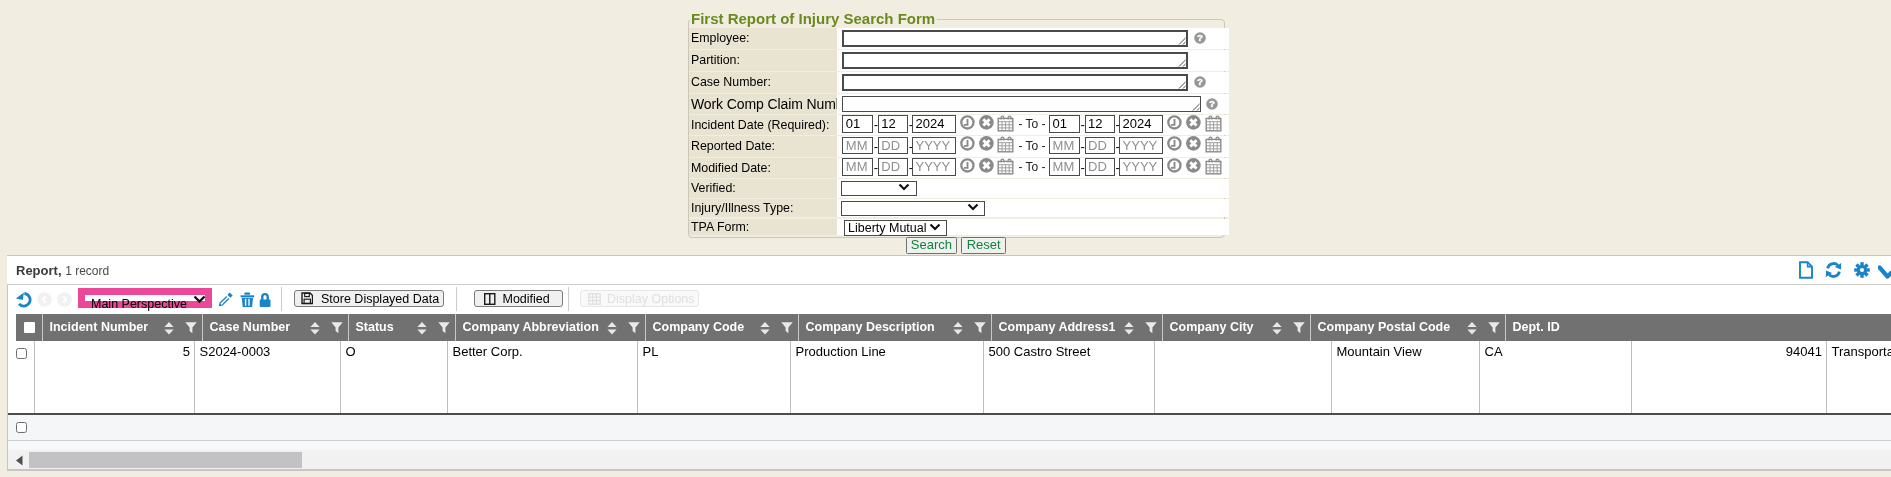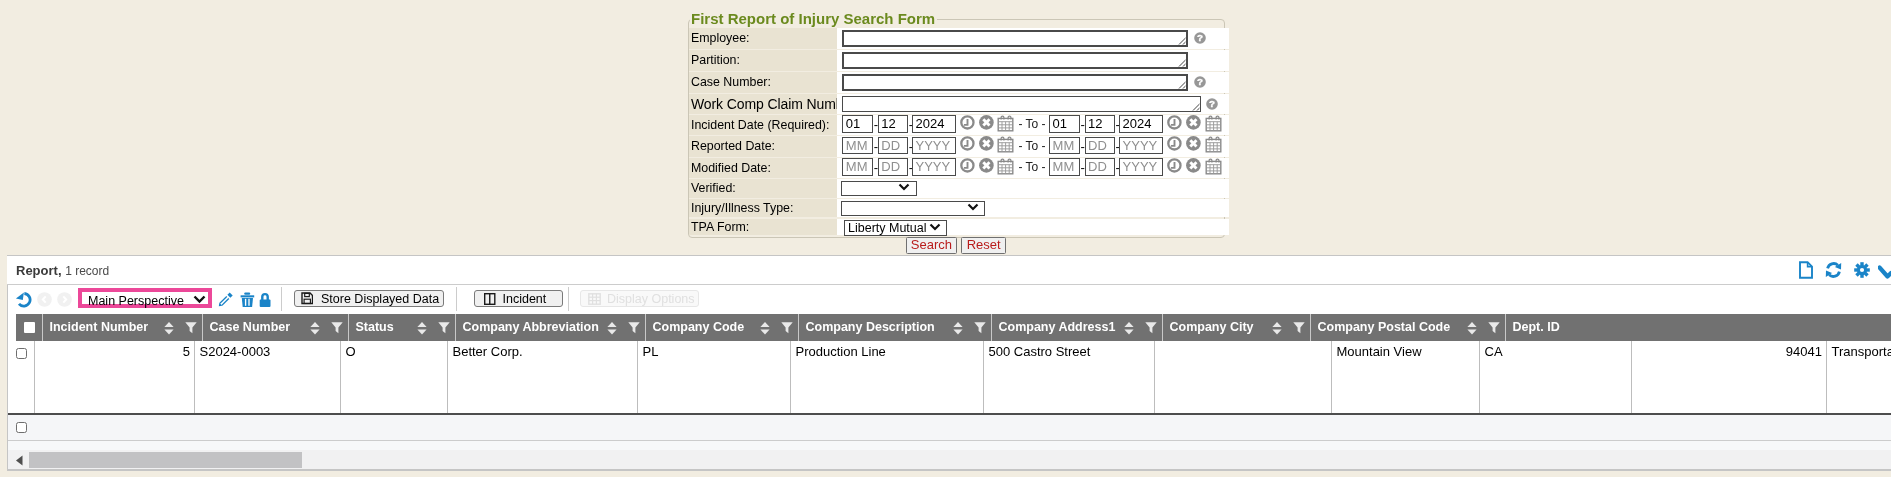--- a/index.html
+++ b/index.html
@@ -16,21 +16,21 @@
 .grip{position:absolute;right:0.5px;bottom:0.5px;width:9px;height:9px;background:repeating-linear-gradient(-45deg,transparent,transparent 1.6px,#A2A2A2 1.6px,#A2A2A2 3.1px);clip-path:polygon(100% 0,100% 100%,0 100%);}
 .inp1{position:absolute;left:5px;top:2px;width:359px;height:16px;border:1.5px solid #4A4A4A;box-sizing:border-box;background:#fff;}
 .help{position:absolute;width:12px;height:12px;}
 .dbox{position:absolute;top:0.8px;height:17.6px;border:1.8px solid #4A4A4A;box-sizing:border-box;background:#fff;font-size:13px;color:#000;padding-left:2.5px;line-height:15px;}
 .dbox.ph{color:#8F8F8F;}
 .dash{position:absolute;top:2.5px;font-size:13px;color:#000;}
 .dico{position:absolute;top:0px;}
 .toto{position:absolute;top:2.5px;font-size:12px;color:#222;}
 .sel{position:absolute;left:4px;top:1.5px;height:15.5px;border:1.5px solid #4A4A4A;box-sizing:border-box;background:#fff;font-size:12.5px;line-height:12.5px;padding:1px 0 0 4px;}
 .selchev{position:absolute;top:4px;}
-.btn{position:absolute;height:17.2px;background:#F0F0F0;border:1.6px solid #707070;border-radius:1.5px;box-sizing:border-box;font-size:13px;color:#b91c1c;text-align:center;line-height:14px;}
+.btn{position:absolute;height:17.2px;background:#F0F0F0;border:1.6px solid #707070;border-radius:1.5px;box-sizing:border-box;font-size:13px;color:#15803d;text-align:center;line-height:14px;}
 
 #panel{position:absolute;left:7px;top:255px;width:1890px;height:215px;background:#fff;border:1px solid #C5C5C5;box-sizing:border-box;}
 #titlebar{position:absolute;left:7px;top:256px;width:1884px;height:28px;background:#fff;border-bottom:1px solid #CCCCCC;}
 #titletext{position:absolute;left:16px;top:262.5px;font-size:13px;color:#3B3B3B;}
 #toolbar{position:absolute;left:8px;top:285px;width:1883px;height:28px;background:#fff;}
 .tsep{position:absolute;top:2px;width:1px;height:24px;background:#CCCCCC;}
 .tbtn{position:absolute;height:17px;white-space:nowrap;background:#F0F0F0;border:1.5px solid #7A7A7A;border-radius:3px;box-sizing:border-box;font-size:12.5px;color:#000;display:flex;align-items:center;}
 .tbtn.dis{background:#F9F9F9;border-color:#E7E7E7;color:#E0E0E0;}
 
 #ghead{position:absolute;left:8px;top:314px;width:1883px;height:27px;background:#717171;display:flex;margin-left:8px;}
@@ -374,21 +374,21 @@
 
 <svg class="abs" style="left:36.5px;top:291.5px;" width="15" height="15" viewBox="0 0 15 15">
       <circle cx="7.5" cy="7.5" r="7.3" fill="#F1F1F1"></circle>
       <polyline points="8.7,4.3 5.8,7.5 8.7,10.7" fill="none" stroke="#fff" stroke-width="2"></polyline>
     </svg>
 <svg class="abs" style="left:57px;top:291.5px;" width="15" height="15" viewBox="0 0 15 15">
       <circle cx="7.5" cy="7.5" r="7.3" fill="#F1F1F1"></circle>
       <polyline points="6.3,4.3 9.2,7.5 6.3,10.7" fill="none" stroke="#fff" stroke-width="2"></polyline>
     </svg>
 
-<div class="abs" style="left:78px;top:288px;width:134px;height:20px;border:4px solid #ec4899;box-sizing:border-box;background:#fff;font-size:12.5px;line-height:18px;padding-left:6px;">Main Perspective</div>
+<div class="abs" style="left:78px;top:288px;width:134px;height:20px;border:7px solid #ec4899;box-sizing:border-box;background:#fff;font-size:12.5px;line-height:18px;padding-left:6px;">Main Perspective</div>
 <svg class="abs" style="left:193px;top:295px;" width="13" height="9" viewBox="0 0 13 9">
       <polyline points="1.5,1.5 6.5,6.5 11.5,1.5" fill="none" stroke="#111" stroke-width="2.4"></polyline>
     </svg>
 
 <svg class="abs" style="left:217px;top:290.5px;" width="17" height="16" viewBox="0 0 17 16">
   <line x1="3.9" y1="13.3" x2="10.8" y2="6.4" stroke="#1A84C8" stroke-width="4.2"></line>
   <line x1="3.6" y1="13.6" x2="11.0" y2="6.2" stroke="#fff" stroke-width="1.5"></line>
   <line x1="11.9" y1="5.3" x2="14.2" y2="3.0" stroke="#1A84C8" stroke-width="4.2"></line>
   <polygon points="1.8,15.3 5.4,14.8 2.3,11.7" fill="#1A84C8"></polygon>
 </svg>
@@ -417,21 +417,21 @@
   </svg>
   <span style="margin-left:8px;">Store Displayed Data</span>
 </div>
 <div class="tsep" style="left:455.8px;top:287px;"></div>
 
 <div class="tbtn" style="left:474px;top:290px;width:89px;">
   <svg style="margin-left:9px;" width="11.5" height="12" viewBox="0 0 11.5 12">
     <rect x="0.7" y="0.7" width="10.1" height="10.6" fill="none" stroke="#1A1A1A" stroke-width="1.4"></rect>
     <line x1="5.75" y1="0.7" x2="5.75" y2="11.3" stroke="#1A1A1A" stroke-width="1.4"></line>
   </svg>
-  <span style="margin-left:7px;">Incident</span>
+  <span style="margin-left:7px;">Modified</span>
 </div>
 <div class="tsep" style="left:567.5px;top:287px;"></div>
 
 <div class="tbtn dis" style="left:580px;top:290px;width:119px;">
   <svg style="margin-left:7px;" width="13" height="12" viewBox="0 0 13 12">
     <rect x="0.8" y="0.8" width="11.4" height="10.4" fill="none" stroke="#E0E0E0" stroke-width="1.4"></rect>
     <line x1="0.8" y1="4.2" x2="12.2" y2="4.2" stroke="#E0E0E0" stroke-width="1.2"></line>
     <line x1="0.8" y1="7.6" x2="12.2" y2="7.6" stroke="#E0E0E0" stroke-width="1.2"></line>
     <line x1="4.6" y1="0.8" x2="4.6" y2="11.2" stroke="#E0E0E0" stroke-width="1.2"></line>
     <line x1="8.4" y1="0.8" x2="8.4" y2="11.2" stroke="#E0E0E0" stroke-width="1.2"></line>

